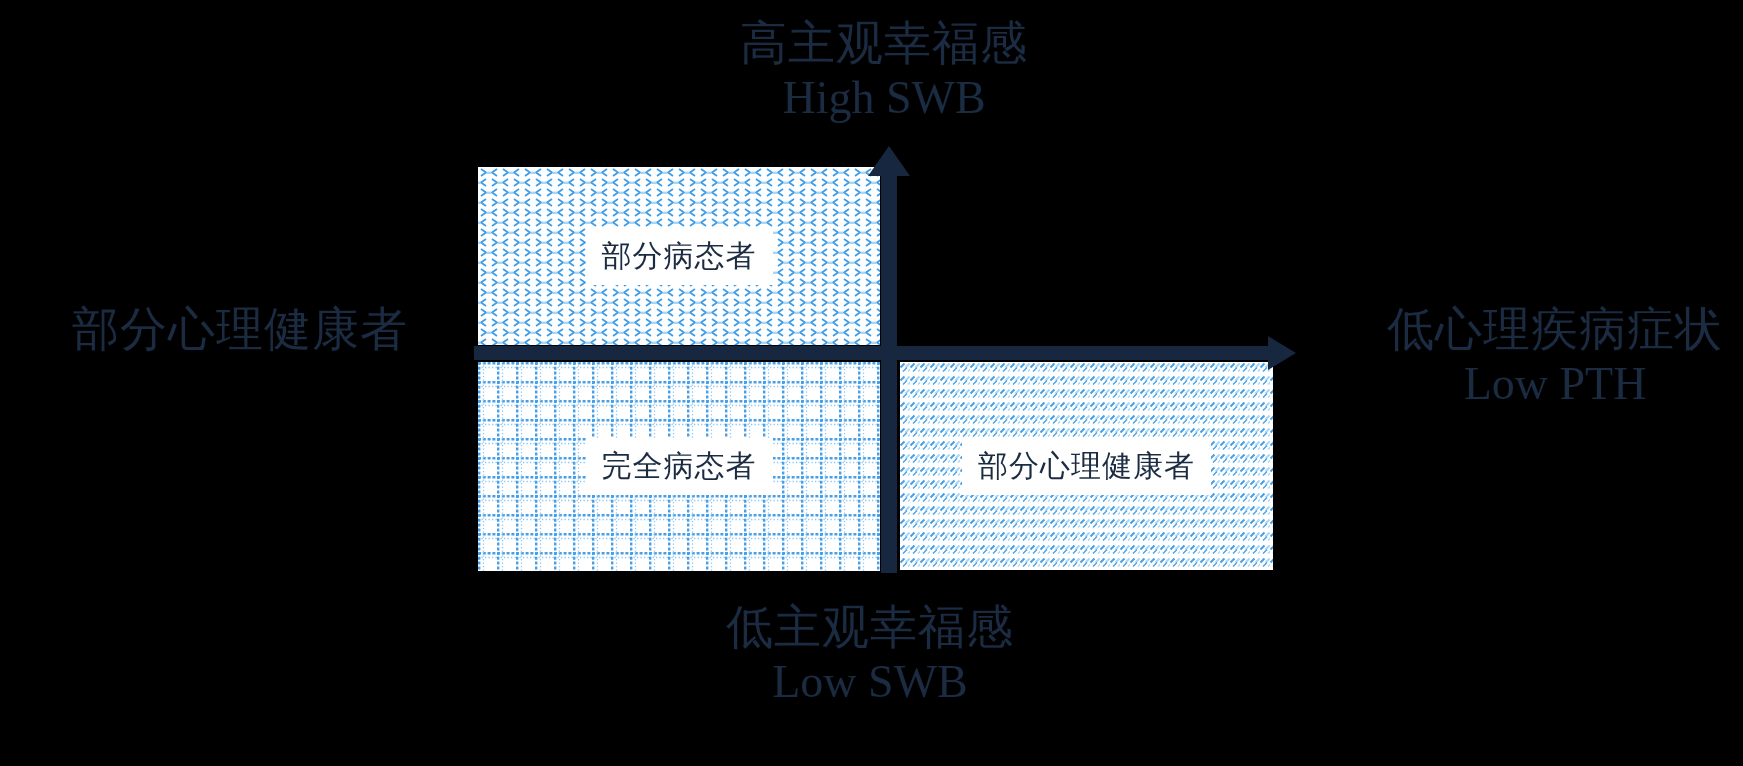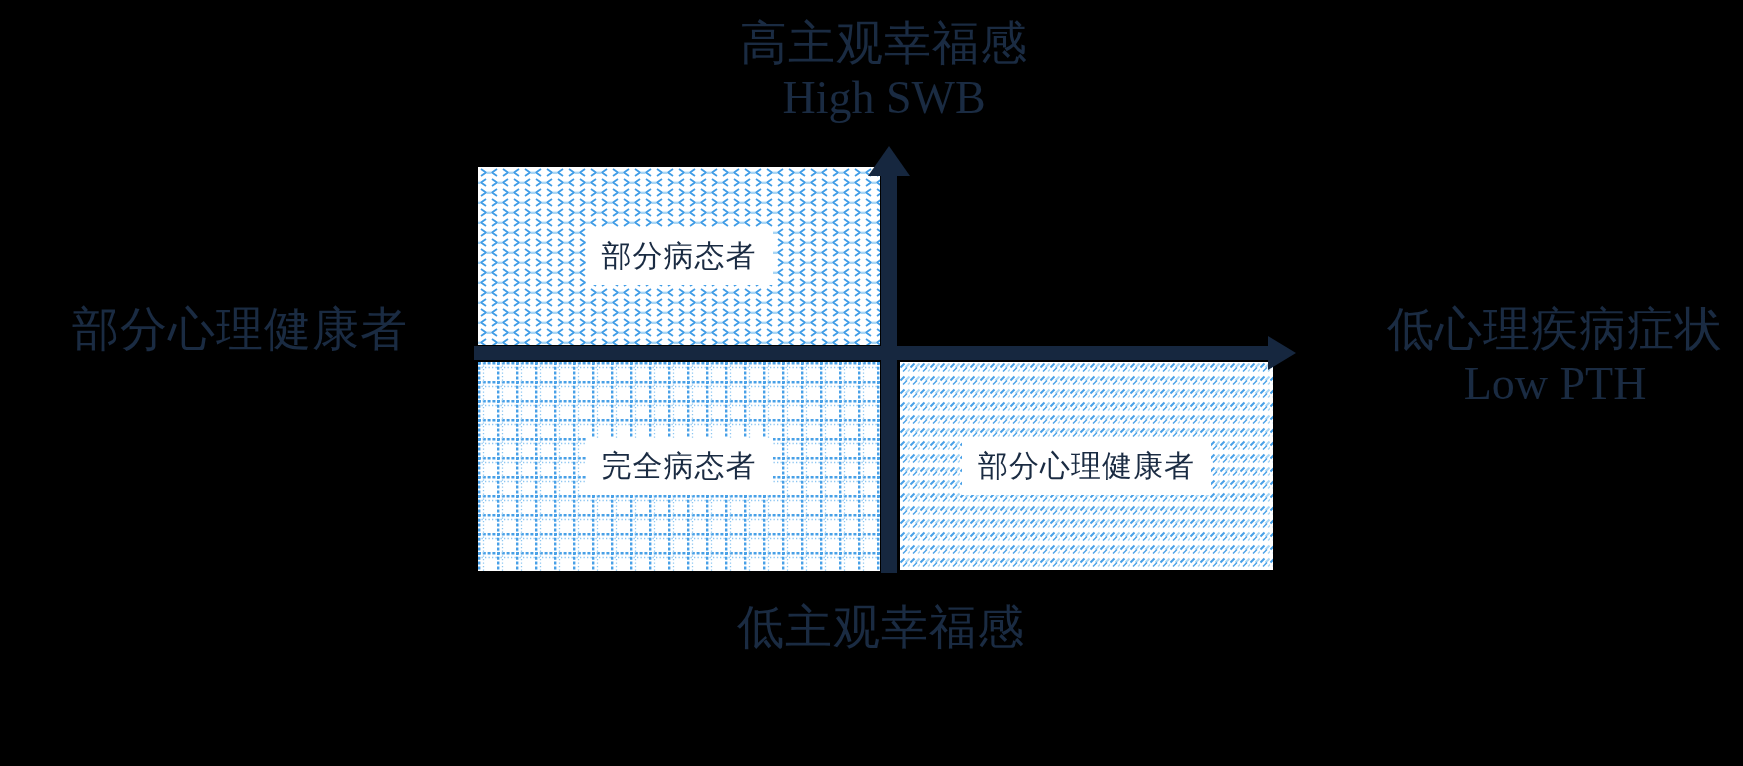--- a/index.html
+++ b/index.html
@@ -20,21 +20,21 @@
   .axis-label {
     position: absolute;
     text-align: center;
     color: #1a2b42;
     font-weight: 500;
     line-height: 1.16;
   }
   .axis-label .zh { font-size: 47px; letter-spacing: 1px; }
   .axis-label .en { font-size: 46px; font-family: Liberation Serif, serif; }
   .axis-label.top    { left: 506px; top: 16px;  width: 700px; }
-  .axis-label.bottom { left: 503px; top: 600px; width: 700px; }
+  .axis-label.bottom { left: 492px; top: 600px; width: 700px; }
   .axis-label.left   { left: 0px;   top: 302px; width: 424px; }
   .axis-label.right  { left: 1327px;top: 302px; width: 400px; }
   
   .quadrant {
     position: absolute;
     background: #ffffff;
     display: flex;
     align-items: center;
     justify-content: center;
   }
@@ -124,20 +124,21 @@
       </pattern>
     </defs>
   </svg>
 
   <div class="axis-label top">
     <div class="zh">高主观幸福感</div>
     <div class="en">High SWB</div>
   </div>
   <div class="axis-label bottom">
     <div class="zh">低主观幸福感</div>
+    <div class="en">Low SWB</div>
   </div>
   <div class="axis-label left">
     <div class="zh">部分心理健康者</div>
   </div>
   <div class="axis-label right">
     <div class="zh">低心理疾病症状</div>
     <div class="en">Low PTH</div>
   </div>
 
   <div class="quadrant tl">

